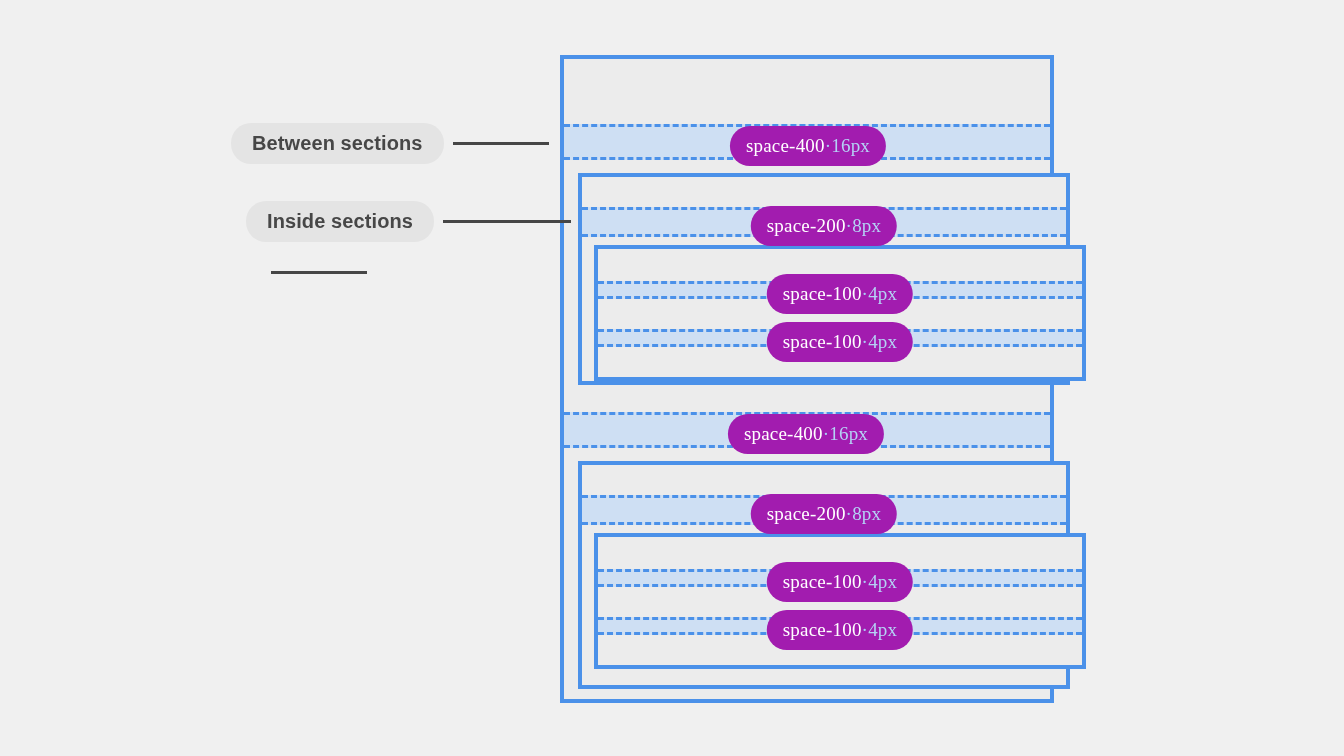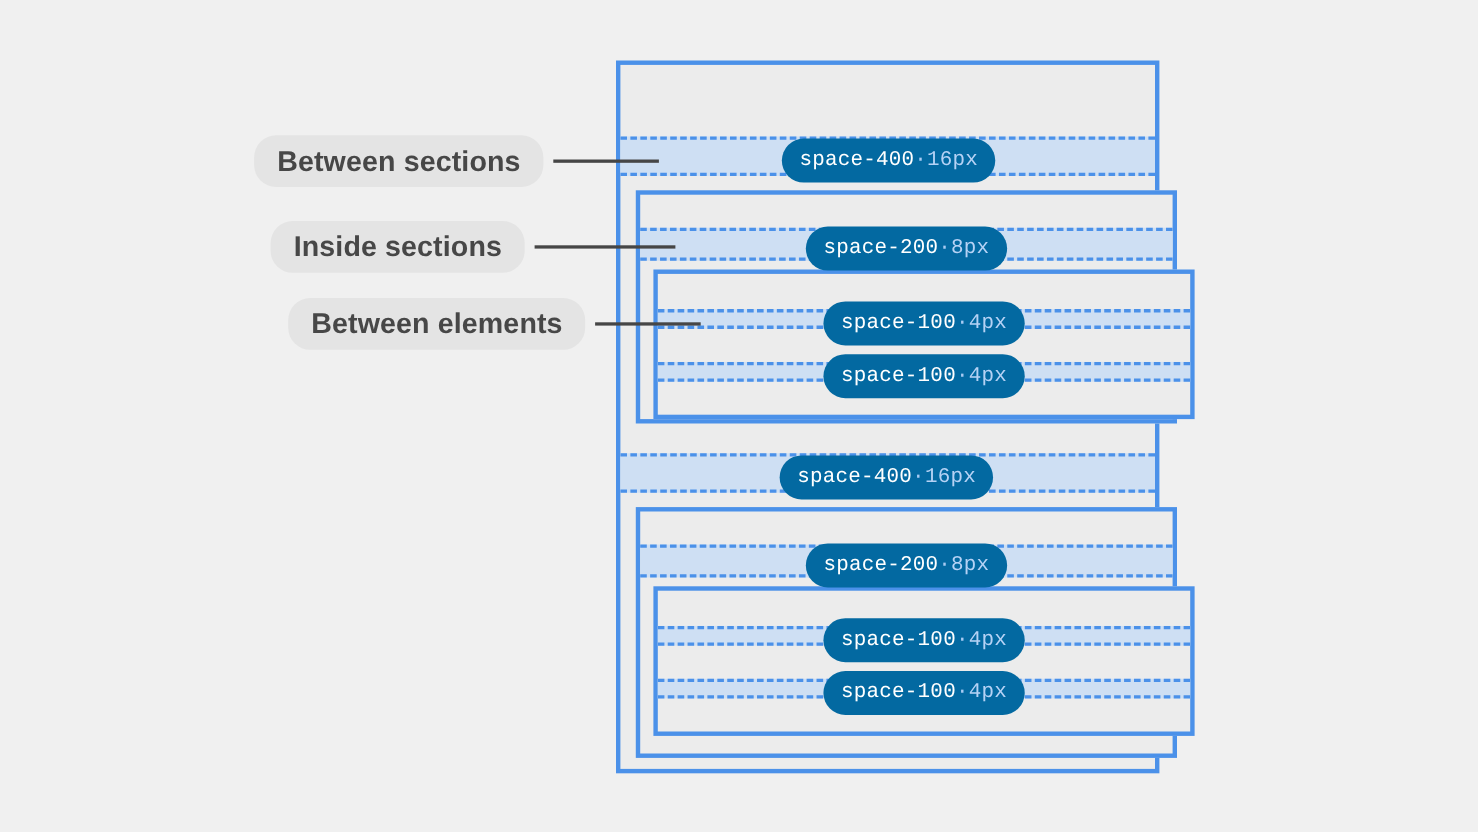--- a/index.html
+++ b/index.html
@@ -22,21 +22,21 @@
 
   
   .callout {
     position: absolute;
     display: flex;
     align-items: center;
   }
   .chip {
     background: #e4e4e4;
     color: #474747;
-    font-size: 26px;
+    font-size: 20px;
     font-weight: 700;
     letter-spacing: 0.1px;
     padding: 10px 21px 11px 21px;
     border-radius: 20px;
     white-space: nowrap;
     line-height: 1;
   }
   .leader {
     height: 3px;
     background: #464646;
@@ -56,24 +56,24 @@
     position: absolute;
     box-sizing: border-box;
     background: #cedff3;
     border-top: 3px dashed #4b91e9;
     border-bottom: 3px dashed #4b91e9;
   }
 
   
   .pill {
     position: absolute;
-    background: #0369a1;
+    background: #a21caf;
     color: #ffffff;
     border-radius: 999px;
-    font-family: Liberation Mono, monospace;
+    font-family: Liberation Serif, serif;
     font-size: 19px;
     font-weight: 400;
     letter-spacing: 0.2px;
     line-height: 1;
     padding: 10px 16px 11px 16px;
     white-space: nowrap;
     transform: translateX(-50%);
   }
   .pill .sep { color: #a9cbf3; }
   .pill .px  { color: #b5d2f5; }
@@ -145,17 +145,16 @@
     <span class="chip">Between sections</span>
     <span class="leader" style="width:96px; margin-left:9px;"></span>
   </div>
 
   <div class="callout" style="left:246px; top:201px;">
     <span class="chip">Inside sections</span>
     <span class="leader" style="width:128px; margin-left:9px;"></span>
   </div>
 
   <div class="callout" style="left:262px; top:271px;">
-    <span class="chip">Between elements</span>
     <span class="leader" style="width:96px; margin-left:9px;"></span>
   </div>
 
 </div>
 
 </body></html>

